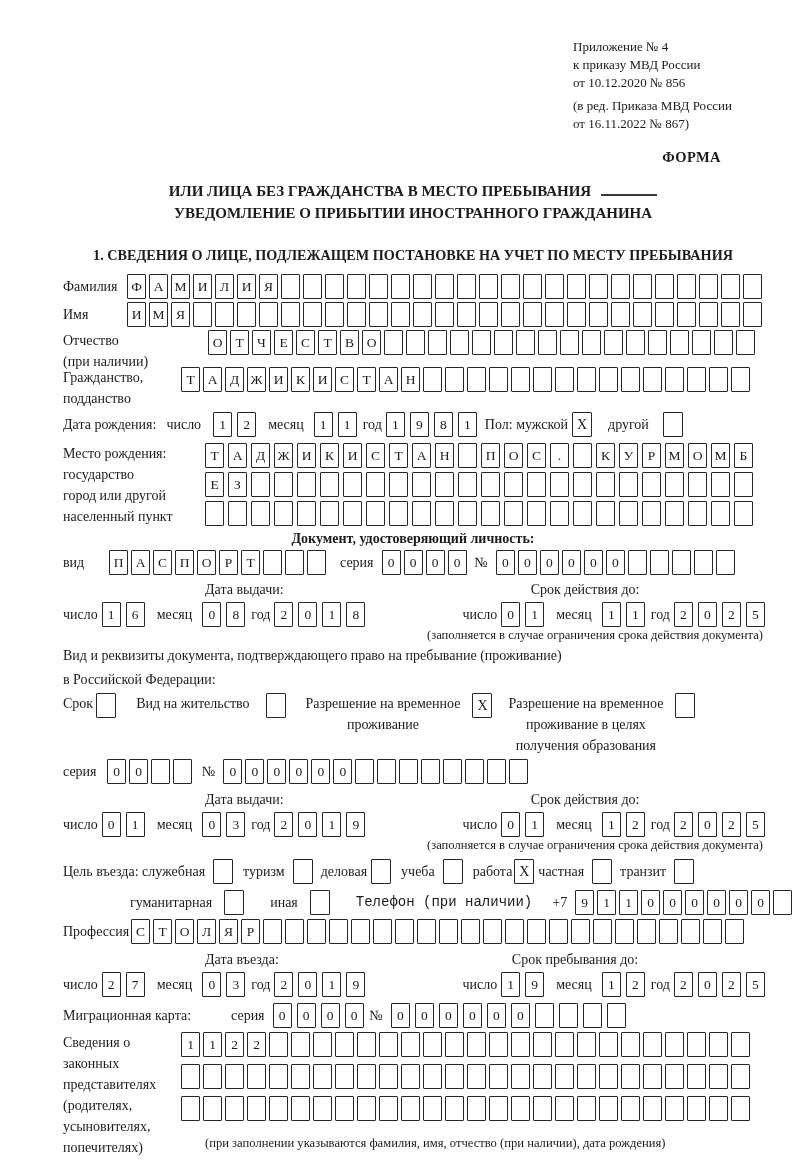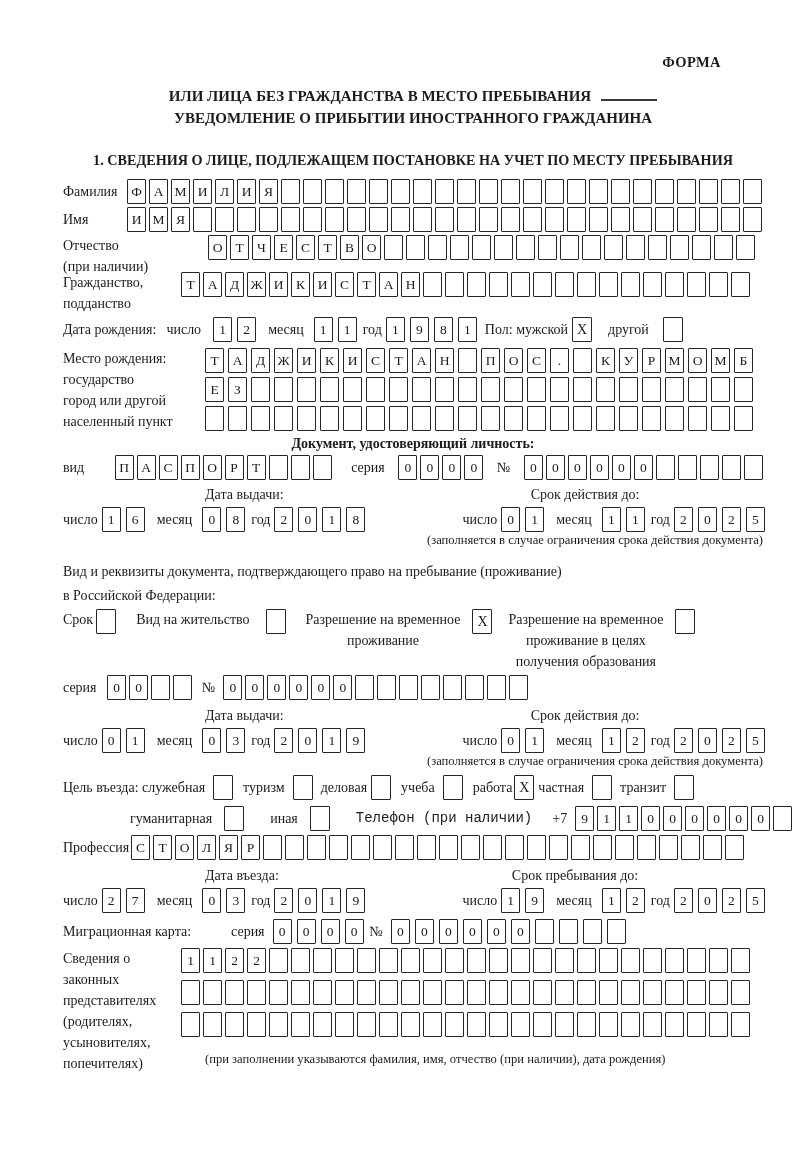--- a/index.html
+++ b/index.html
@@ -32,20 +32,31 @@
   }
   .box.chk { width:20px; height:25px; font-size:14px; }
   .c-heading { text-align:center; font-weight:bold; font-size:14px; line-height:19px; }
   .plain { font-size:14px; line-height:18px; }
   .note { font-size:12.6px; line-height:15px; }
 </style>
 </head>
 <body>
 
 <div class="page">
+  <div class="ref-block">
+    <div class="grp1">
+      <div>Приложение № 4</div>
+      <div>к приказу МВД России</div>
+      <div>от 10.12.2020 № 856</div>
+    </div>
+    <div class="grp2">
+      <div>(в ред. Приказа МВД России</div>
+      <div>от 16.11.2022 № 867)</div>
+    </div>
+  </div>
   <div class="forma">ФОРМА</div>
   <div class="title">
     <div><span>ИЛИ ЛИЦА БЕЗ ГРАЖДАНСТВА В МЕСТО ПРЕБЫВАНИЯ</span><span class="uline"></span></div>
     <div>УВЕДОМЛЕНИЕ О ПРИБЫТИИ ИНОСТРАННОГО ГРАЖДАНИНА</div>
   </div>
   <div class="sec-heading">1. СВЕДЕНИЯ О ЛИЦЕ, ПОДЛЕЖАЩЕМ ПОСТАНОВКЕ НА УЧЕТ ПО МЕСТУ ПРЕБЫВАНИЯ</div>
   <div id="form-body">
       <div class="line" style="margin-top: 10px;">
         <span class="lbl" style="width: 64px;">Фамилия</span>
         <span class="boxes">
@@ -287,21 +298,21 @@
             <span class="box" style="margin-right: 4px;"></span>
             <span class="box" style="margin-right: 4px;"></span>
             <span class="box" style="margin-right: 4px;"></span>
             <span class="box" style="margin-right: 4px;"></span>
             <span class="box" style="margin-right: 4px;"></span>
             <span class="box"></span>
           </span>
         </div>
       </div>
       <div class="c-heading" style="margin-top: 2px;">Документ, удостоверяющий личность:</div>
-      <div class="line" style="margin-top: 2px; justify-content: space-between;">
+      <div class="line" style="margin-top: 2px;">
         <span class="lbl" style="width: 46px;">вид</span>
         <span class="boxes">
           <span class="box" style="margin-right: 3px;">П</span>
           <span class="box" style="margin-right: 3px;">А</span>
           <span class="box" style="margin-right: 3px;">С</span>
           <span class="box" style="margin-right: 3px;">П</span>
           <span class="box" style="margin-right: 3px;">О</span>
           <span class="box" style="margin-right: 3px;">Р</span>
           <span class="box" style="margin-right: 3px;">Т</span>
           <span class="box" style="margin-right: 3px;"></span>
@@ -364,21 +375,21 @@
         </span>
         <span class="lbl" style="margin-left: 6px;">год</span>
         <span class="boxes" style="margin-left: 4px;">
           <span class="box" style="margin-right: 5px;">2</span>
           <span class="box" style="margin-right: 5px;">0</span>
           <span class="box" style="margin-right: 5px;">2</span>
           <span class="box">5</span>
         </span>
       </div>
       <div class="note" style="margin-top: 1px; text-align: right;">(заполняется в случае ограничения срока действия документа)</div>
-      <div class="plain" style="margin-top: 15px;">Вид и реквизиты документа, подтверждающего право на пребывание (проживание)</div>
+      <div class="plain" style="margin-top: 4px;">Вид и реквизиты документа, подтверждающего право на пребывание (проживание)</div>
       <div class="plain" style="margin-top: 6px;">в Российской Федерации:</div>
       <div class="line top" style="margin-top: 4px;">
         <span class="lbl">Срок</span>
         <span class="box chk" style="margin-left: 3px;"></span>
         <span class="lbl" style="margin-left: 20px;">Вид на жительство</span>
         <span class="box chk" style="margin-left: 16px;"></span>
         <span class="lbl multi" style="margin-left: 20px; text-align: center;">
           <div>Разрешение на временное</div>
           <div class="l2">проживание</div>
         </span>

